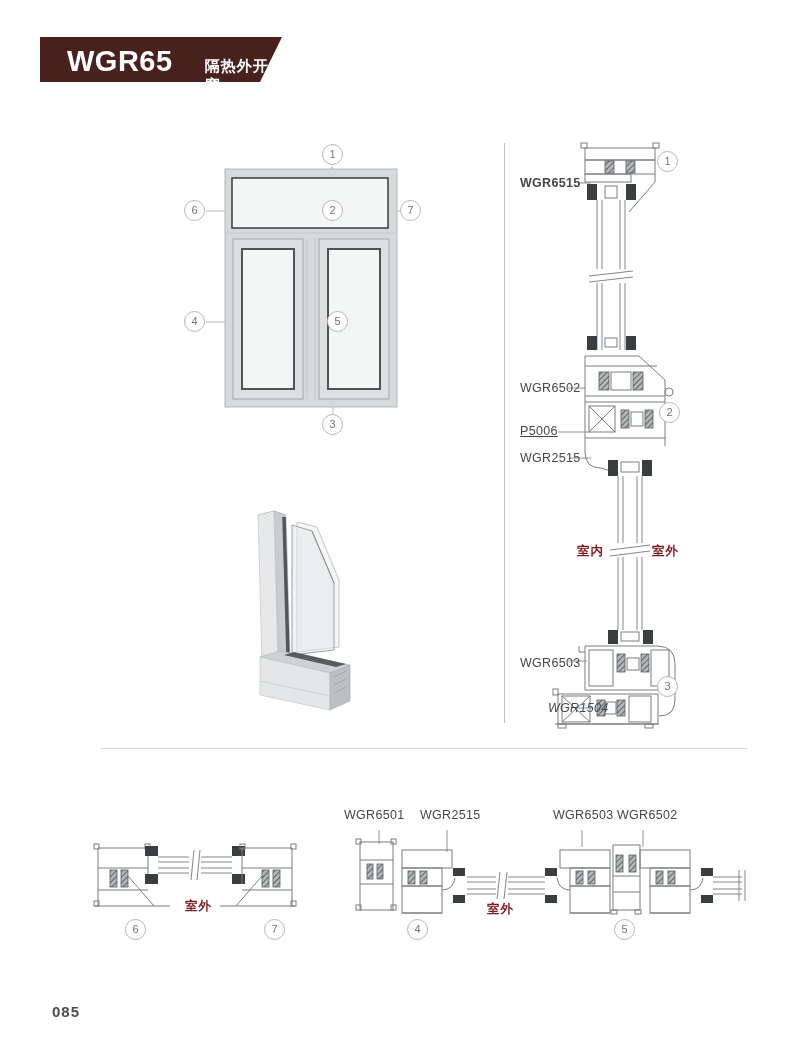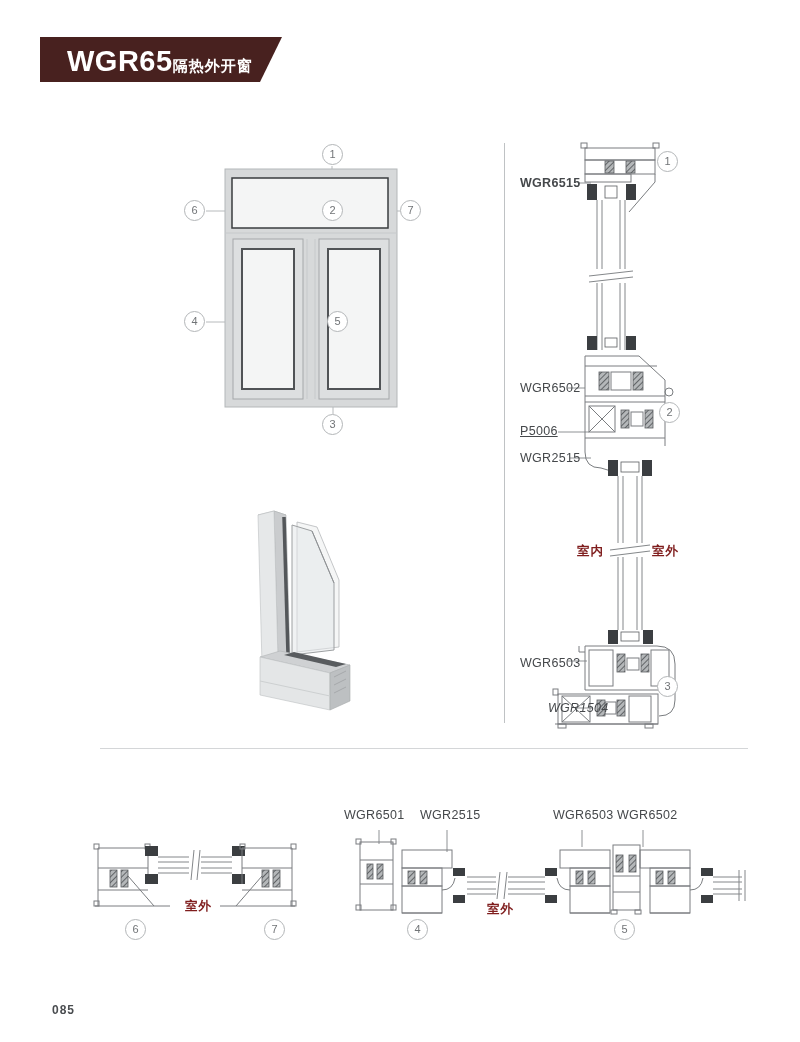--- a/index.html
+++ b/index.html
@@ -5,37 +5,37 @@
   html,body{margin:0;padding:0;background:#e9e9e9;}
   .page{
     position:relative;width:800px;height:1042px;background:#ffffff;
     overflow:hidden;font-family:"Liberation Sans",sans-serif;margin:0 auto;
   }
   
   .banner{
     position:absolute;left:40px;top:37px;width:242px;height:45px;
     background:#48211f;color:#fff;
     clip-path:polygon(0 0,100% 0,calc(100% - 22px) 100%,0 100%);
-    display:flex;align-items:baseline;padding:9px 0 0 27px;box-sizing:border-box;
+    display:flex;align-items:baseline;padding:9px 0 0 27px;box-sizing:border-box;gap:32px;
   }
   .banner-title{font-size:29px;font-weight:bold;line-height:1.05;letter-spacing:0.5px;}
   .banner-sub{font-size:15px;font-weight:bold;letter-spacing:1px;}
   
   .callout{
     position:absolute;width:21px;height:21px;border:1px solid #b3b6b8;border-radius:50%;
     background:#fff;color:#717477;font-size:11px;line-height:19px;text-align:center;
     box-sizing:border-box;
   }
   
   .plabel{position:absolute;font-size:12.5px;color:#45484b;letter-spacing:0.3px;white-space:nowrap;}
   .room{position:absolute;font-size:12.5px;font-weight:bold;color:#7f1d1d;letter-spacing:1px;white-space:nowrap;}
   .svgbox{position:absolute;}
   .vdiv{position:absolute;left:504px;top:143px;width:1px;height:580px;background:#bfc2c4;}
   .hdiv{position:absolute;left:100px;top:748px;width:648px;height:1px;background:#d4d6d8;}
-  .pageno{position:absolute;left:52px;top:1003px;font-size:12px;font-weight:bold;color:#4a4d50;letter-spacing:1px;}
+  .pageno{position:absolute;left:52px;top:1003px;font-size:15px;font-weight:bold;color:#4a4d50;letter-spacing:1px;}
   svg{display:block;}
 </style>
 </head>
 <body>
 
 <div class="page">
 
   <div class="banner">
     <span class="banner-title">WGR65</span>
       <span class="banner-sub">隔热外开窗</span>

